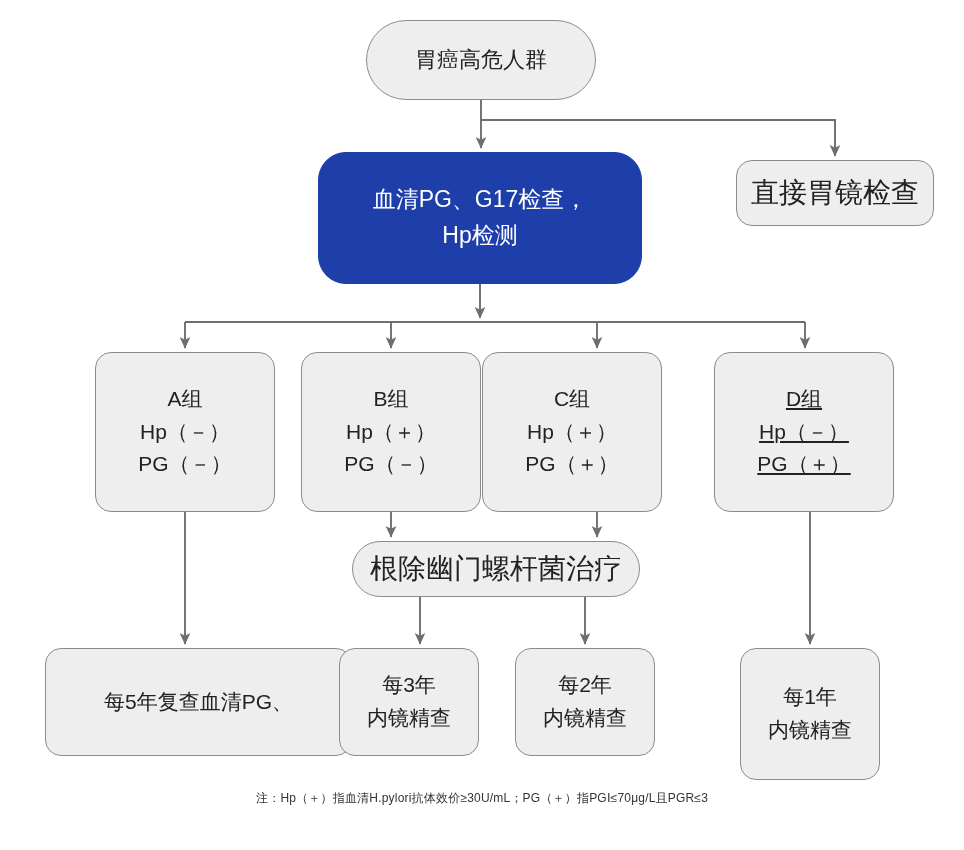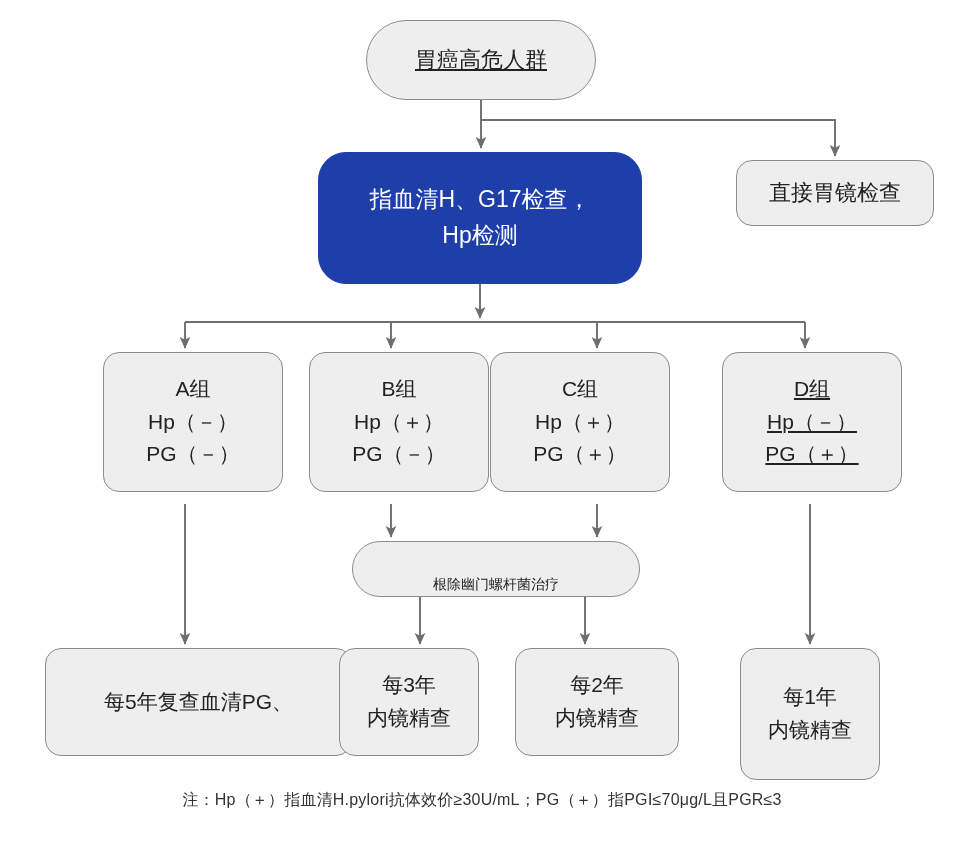--- a/index.html
+++ b/index.html
@@ -45,94 +45,91 @@
     display: block;
     white-space: nowrap;
   }
   .node-root {
     left: 366px;
     top: 20px;
     width: 230px;
     height: 80px;
     border-radius: 40px;
     font-size: 22px;
-    text-decoration: underline;
   }
   .node-primary {
     left: 318px;
     top: 152px;
     width: 324px;
     height: 132px;
     border-radius: 28px;
     background: #1e3faa;
     border-color: #1e3faa;
     color: #ffffff;
     font-size: 23px;
   }
   .node-direct {
     left: 736px;
     top: 160px;
     width: 198px;
     height: 66px;
     border-radius: 16px;
-    font-size: 22px;
+    font-size: 28px;
   }
   .node-group {
     top: 352px;
     width: 180px;
-    height: 140px;
+    height: 160px;
     border-radius: 16px;
     font-size: 21px;
-    margin-left: 8px;
   }
   .group-a { left: 95px; }
   .group-b { left: 301px; }
   .group-c { left: 482px; }
   .group-d { left: 714px; text-decoration: underline; }
   .node-treatment {
     left: 352px;
     top: 541px;
     width: 288px;
     height: 56px;
     border-radius: 28px;
-    font-size: 14px;
-    justify-content: flex-end;
+    font-size: 28px;
   }
   .node-outcome {
     top: 648px;
     border-radius: 16px;
     font-size: 21px;
   }
   .outcome-a {
     left: 45px;
     width: 307px;
     height: 108px;
   }
   .outcome-b {
     left: 339px;
     width: 140px;
     height: 108px;
   }
   .outcome-c {
     left: 515px;
-    width: 164px;
+    width: 140px;
     height: 108px;
   }
   .outcome-d {
     left: 740px;
     width: 140px;
     height: 132px;
   }
   .footnote {
     position: absolute;
     left: 0;
     top: 790px;
     width: 964px;
     text-align: center;
-    font-size: 16px;
+    font-size: 12px;
     color: #333333;
     letter-spacing: 0.2px;
   }
 </style>
 </head>
 <body>
 
 <div id="flow-root">
 
   <svg class="connectors" viewBox="0 0 964 850">
@@ -157,21 +154,21 @@
       <path d="M585,597 L585,644" marker-end="url(#arrow)"></path>
       <path d="M810,504 L810,644" marker-end="url(#arrow)"></path>
     </g>
   </svg>
 
   <div class="node node-root">
     <span class="line">胃癌高危人群</span>
   </div>
 
   <div class="node node-primary">
-    <span class="line">指血清H、G17检查，</span>
+    <span class="line">血清PG、G17检查，</span>
     <span class="line">Hp检测</span>
   </div>
 
   <div class="node node-direct">
     <span class="line">直接胃镜检查</span>
   </div>
 
   <div class="node node-group group-a">
     <span class="line">A组</span>
     <span class="line">Hp（－）</span>

